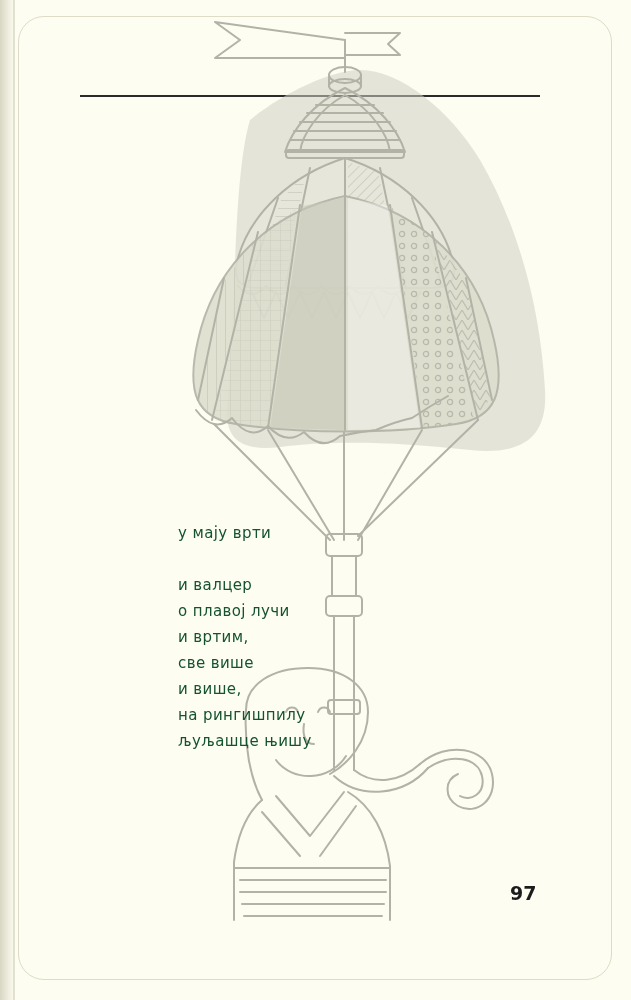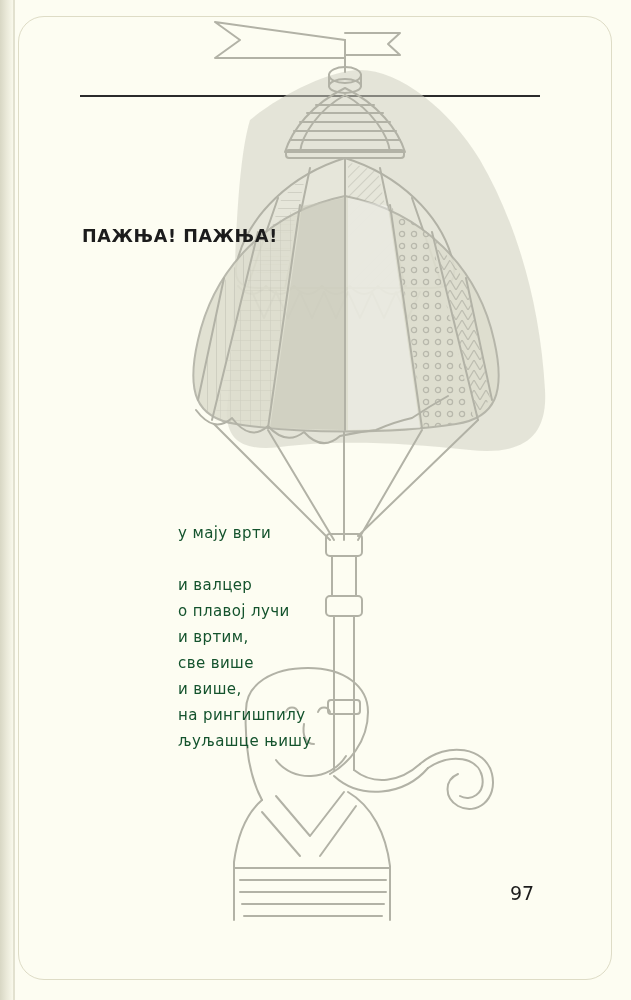--- a/index.html
+++ b/index.html
@@ -90,21 +90,21 @@
   }
   .para.bold {
     font-weight: bold;
   }
   .para:last-child { margin-bottom: 0; }
 
   .page-number {
     position: absolute;
     left: 510px; top: 882px;
     font-size: 19px;
-    font-weight: normal;
+    font-weight: bold;
     color: #1c1c1c;
   }
 </style>
 </head>
 <body>
 
 <div class="page-gutter"></div>
 <div class="page-gutter-line"></div>
 
 <div class="page-sheet"></div>
@@ -234,16 +234,15 @@
 
 и валцер
 о плавој лучи
 и вртим,
 све више
 и више,
 на рингишпилу
 љуљашце њишу</div>
 
 <div class="text-block">
-  <div class="headline">ПАЖЊА! ПАЖЊА!</div>
 </div>
 
 <div class="page-number">97</div>
 
 </body></html>

